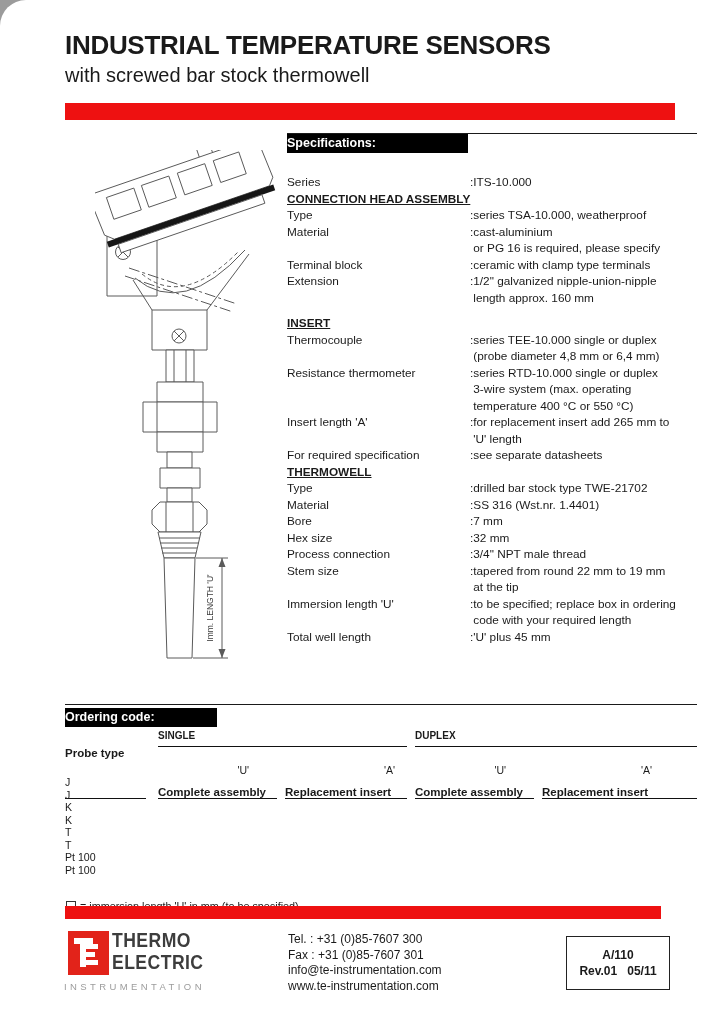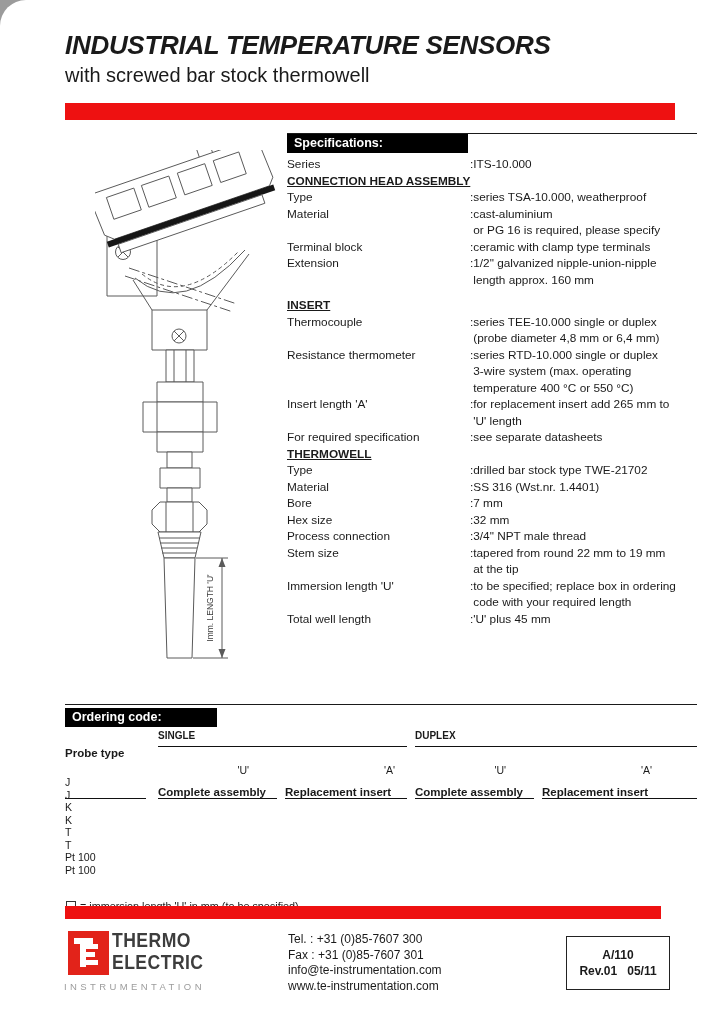--- a/index.html
+++ b/index.html
@@ -2,34 +2,34 @@
 <html><head>
 <meta charset="utf-8">
 <style>
   html,body{margin:0;padding:0;background:#9b9b9b;}
   .page{
     position:relative;width:724px;height:1024px;background:#ffffff;
     border-radius:26px 0 0 0;overflow:hidden;
     font-family:"Liberation Sans",sans-serif;color:#1a1a1a;
   }
   
-  .title{position:absolute;left:65px;top:30px;font-size:26px;font-weight:bold;letter-spacing:-0.3px;font-style:italic;}
+  .title{position:absolute;left:65px;top:30px;font-size:26px;font-weight:bold;letter-spacing:-0.3px;}
   .subtitle{position:absolute;left:65px;top:64px;font-size:20px;}
   .redbar{position:absolute;background:#ee1111;}
   .redbar.top{left:65px;top:103px;width:610px;height:17px;}
   .redbar.bottom{left:65px;top:906px;width:596px;height:13px;}
   
   .rule{position:absolute;border-top:1.5px solid #1a1a1a;}
   .rule.spec{left:287px;top:133px;width:410px;}
   .rule.order{left:65px;top:704px;width:632px;}
-  .blackbar{position:absolute;background:#000;color:#fff;font-weight:bold;font-size:12.5px;line-height:19px;padding-left:7px;box-sizing:border-box;}
+  .blackbar{position:absolute;background:#000;color:#fff;font-weight:bold;font-size:12.5px;line-height:19px;box-sizing:border-box;}
   .blackbar.spec{left:287px;top:134px;width:181px;height:19px;}
   .blackbar.order{left:65px;top:708px;width:152px;height:19px;}
   
-  .spec-rows{position:absolute;left:287px;top:157px;width:412px;font-size:11.8px;}
+  .spec-rows{position:absolute;left:287px;top:175px;width:412px;font-size:11.8px;}
   .spec-row{display:flex;height:16.5px;align-items:baseline;}
   .spec-label{width:183px;flex:none;white-space:pre;}
   .spec-value{white-space:pre;}
   .spec-section{font-weight:bold;text-decoration:underline;height:16.5px;font-size:11.8px;}
   .spec-spacer{height:9px;}
   
   .drawing{position:absolute;left:95px;top:150px;}
   .drawing *{vector-effect:non-scaling-stroke;}
   .ln{fill:none;stroke:#5a5a5a;stroke-width:1;}
   .lnf{fill:#ffffff;stroke:#5a5a5a;stroke-width:1;}

